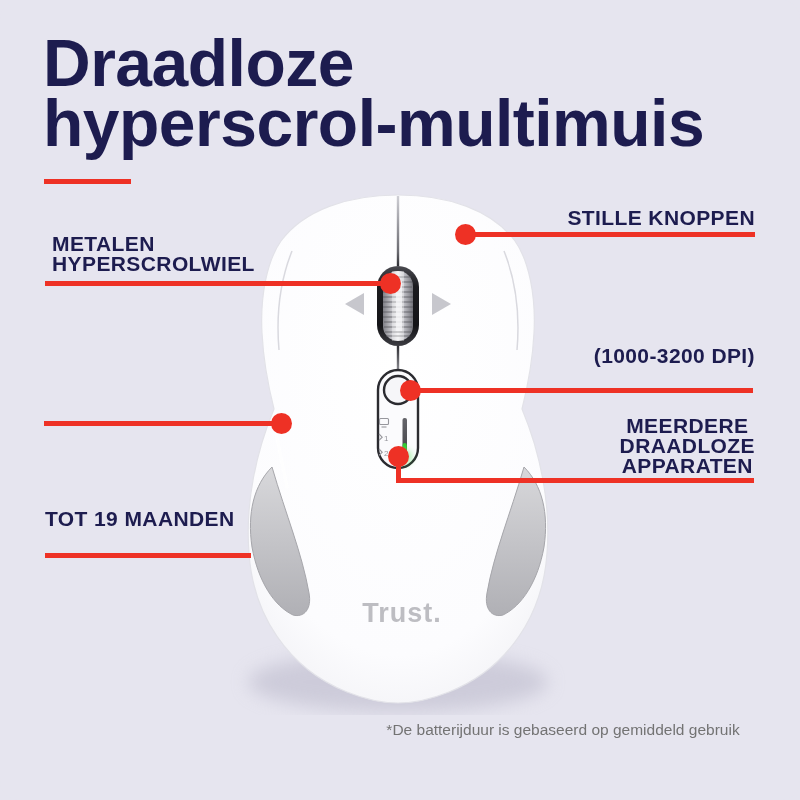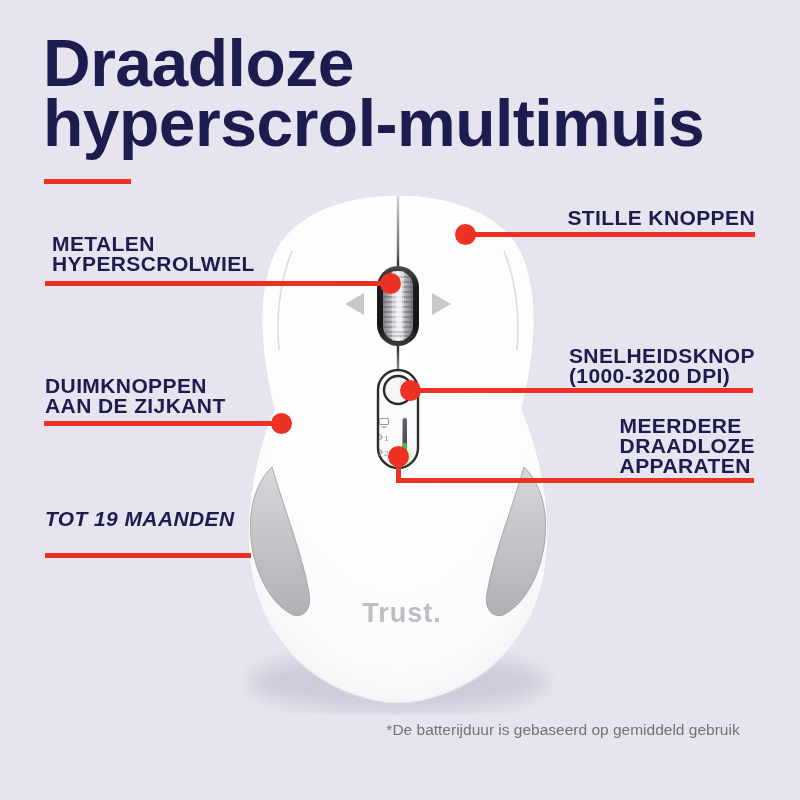--- a/index.html
+++ b/index.html
@@ -5,21 +5,21 @@
   html,body{margin:0;padding:0;background:#e6e5ef;}
   .stage{position:relative;width:800px;height:800px;background:#e6e5ef;overflow:hidden;
          font-family:"Liberation Sans","DejaVu Sans",sans-serif;border-radius:19px;}
   .title{position:absolute;left:43px;top:33px;z-index:3;color:#1d1c4f;font-weight:bold;
          font-size:66px;line-height:60px;letter-spacing:-0.5px;}
   .title span{display:block;}
   .title-underline{position:absolute;left:44px;top:179px;width:87px;height:5px;background:#ee3125;z-index:3;}
   .callout-label{position:absolute;z-index:3;color:#1d1c4f;font-weight:bold;font-size:21px;
                  line-height:20px;letter-spacing:0.4px;}
   .callout-label span{display:block;}
-  .align-right{right:45px;text-align:left;margin-left:28px;}
+  .align-right{right:45px;text-align:center;margin-left:28px;}
   .rline{position:absolute;height:5px;background:#ee3125;z-index:2;}
   .rline-v{position:absolute;width:5px;background:#ee3125;z-index:2;}
   .rdot{position:absolute;width:21px;height:21px;border-radius:50%;background:#ee3125;z-index:2;}
   .mouse-wrap{position:absolute;left:230px;top:185px;width:340px;height:530px;z-index:1;}
   .footnote{position:absolute;left:328px;top:721px;width:470px;z-index:3;text-align:center;
             color:#737373;font-size:15.5px;line-height:18px;font-weight:normal;}
   .footnote span{display:block;}
 </style>
 </head>
 <body>
@@ -157,43 +157,38 @@
   <div class="rline" style="left:45px;top:281px;width:347px;"></div>
   <div class="rdot" style="left:379.5px;top:273px;"></div>
 
   <div class="callout-label align-right" style="top:208px;">
     <span>STILLE KNOPPEN</span>
   </div>
   <div class="rline" style="left:465px;top:231.5px;width:290px;"></div>
   <div class="rdot" style="left:454.5px;top:223.5px;"></div>
 
   <div class="callout-label align-right" style="top:346px;">
-    <span>SNELHEIDSKNOP</span>
     <span>(1000-3200 DPI)</span>
   </div>
   <div class="rline" style="left:410px;top:387.5px;width:343px;"></div>
   <div class="rdot" style="left:399.5px;top:379.5px;"></div>
 
-  <div class="callout-label" style="left:45px;top:376px;">
-    <span>DUIMKNOPPEN</span>
-    <span>AAN DE ZIJKANT</span>
-  </div>
   <div class="rline" style="left:44px;top:420.5px;width:237px;"></div>
   <div class="rdot" style="left:270.5px;top:412.5px;"></div>
 
   <div class="callout-label align-right" style="top:416px;">
     <span>MEERDERE</span>
     <span>DRAADLOZE</span>
     <span>APPARATEN</span>
   </div>
   <div class="rline-v" style="left:395.5px;top:456px;height:26.5px;"></div>
   <div class="rline" style="left:395.5px;top:477.5px;width:358px;"></div>
   <div class="rdot" style="left:387.5px;top:445.5px;"></div>
 
-  <div class="callout-label" style="left:45px;top:509px;font-style:italic;">
+  <div class="callout-label" style="left:45px;top:509px;">
     <span>TOT 19 MAANDEN</span>
   </div>
   <div class="rline" style="left:45px;top:553px;width:206px;"></div>
 
   <div class="footnote">
     <span>*De batterijduur is gebaseerd op gemiddeld gebruik</span>
   </div>
 
 </div>
 

